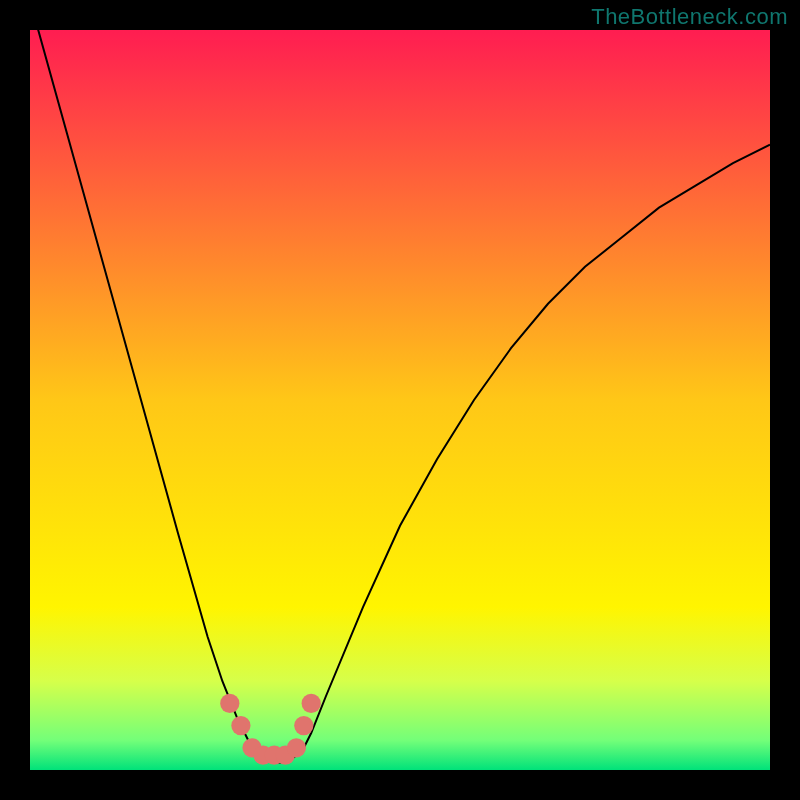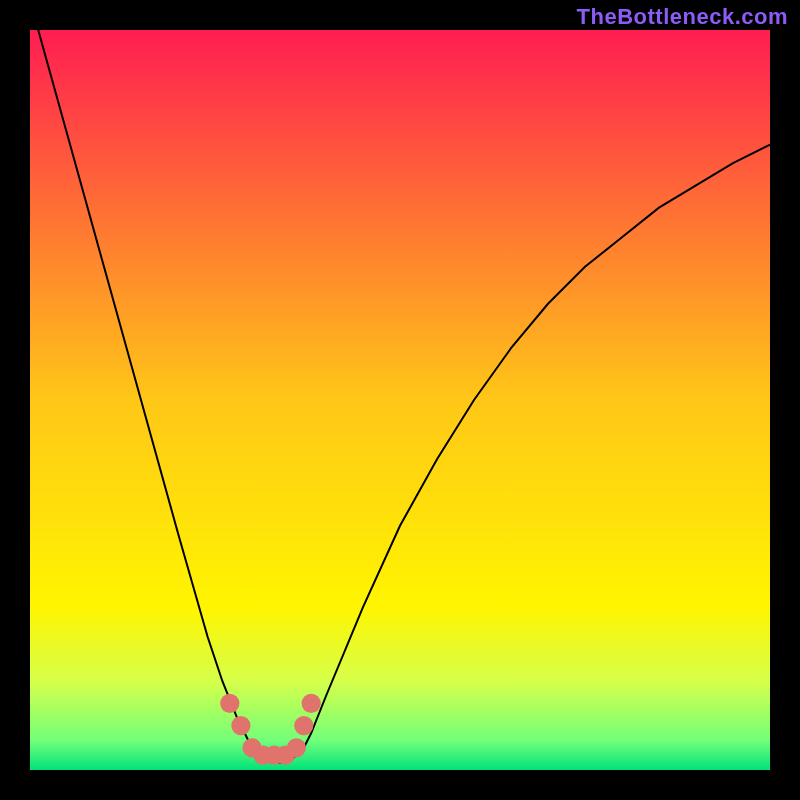--- a/index.html
+++ b/index.html
@@ -14,23 +14,23 @@
   .frame {
     position: relative;
     width: 800px;
     height: 800px;
     background: #000;
   }
   .watermark {
     position: absolute;
     top: 4px;
     right: 12px;
-    color: #8b5cf6;
+    color: #0f766e;
     font-size: 22px;
-    font-weight: 700;
+    font-weight: 400;
     letter-spacing: 0.5px;
     z-index: 10;
   }
   svg.plot {
     position: absolute;
     left: 30px;
     top: 30px;
     width: 740px;
     height: 740px;
     display: block;

